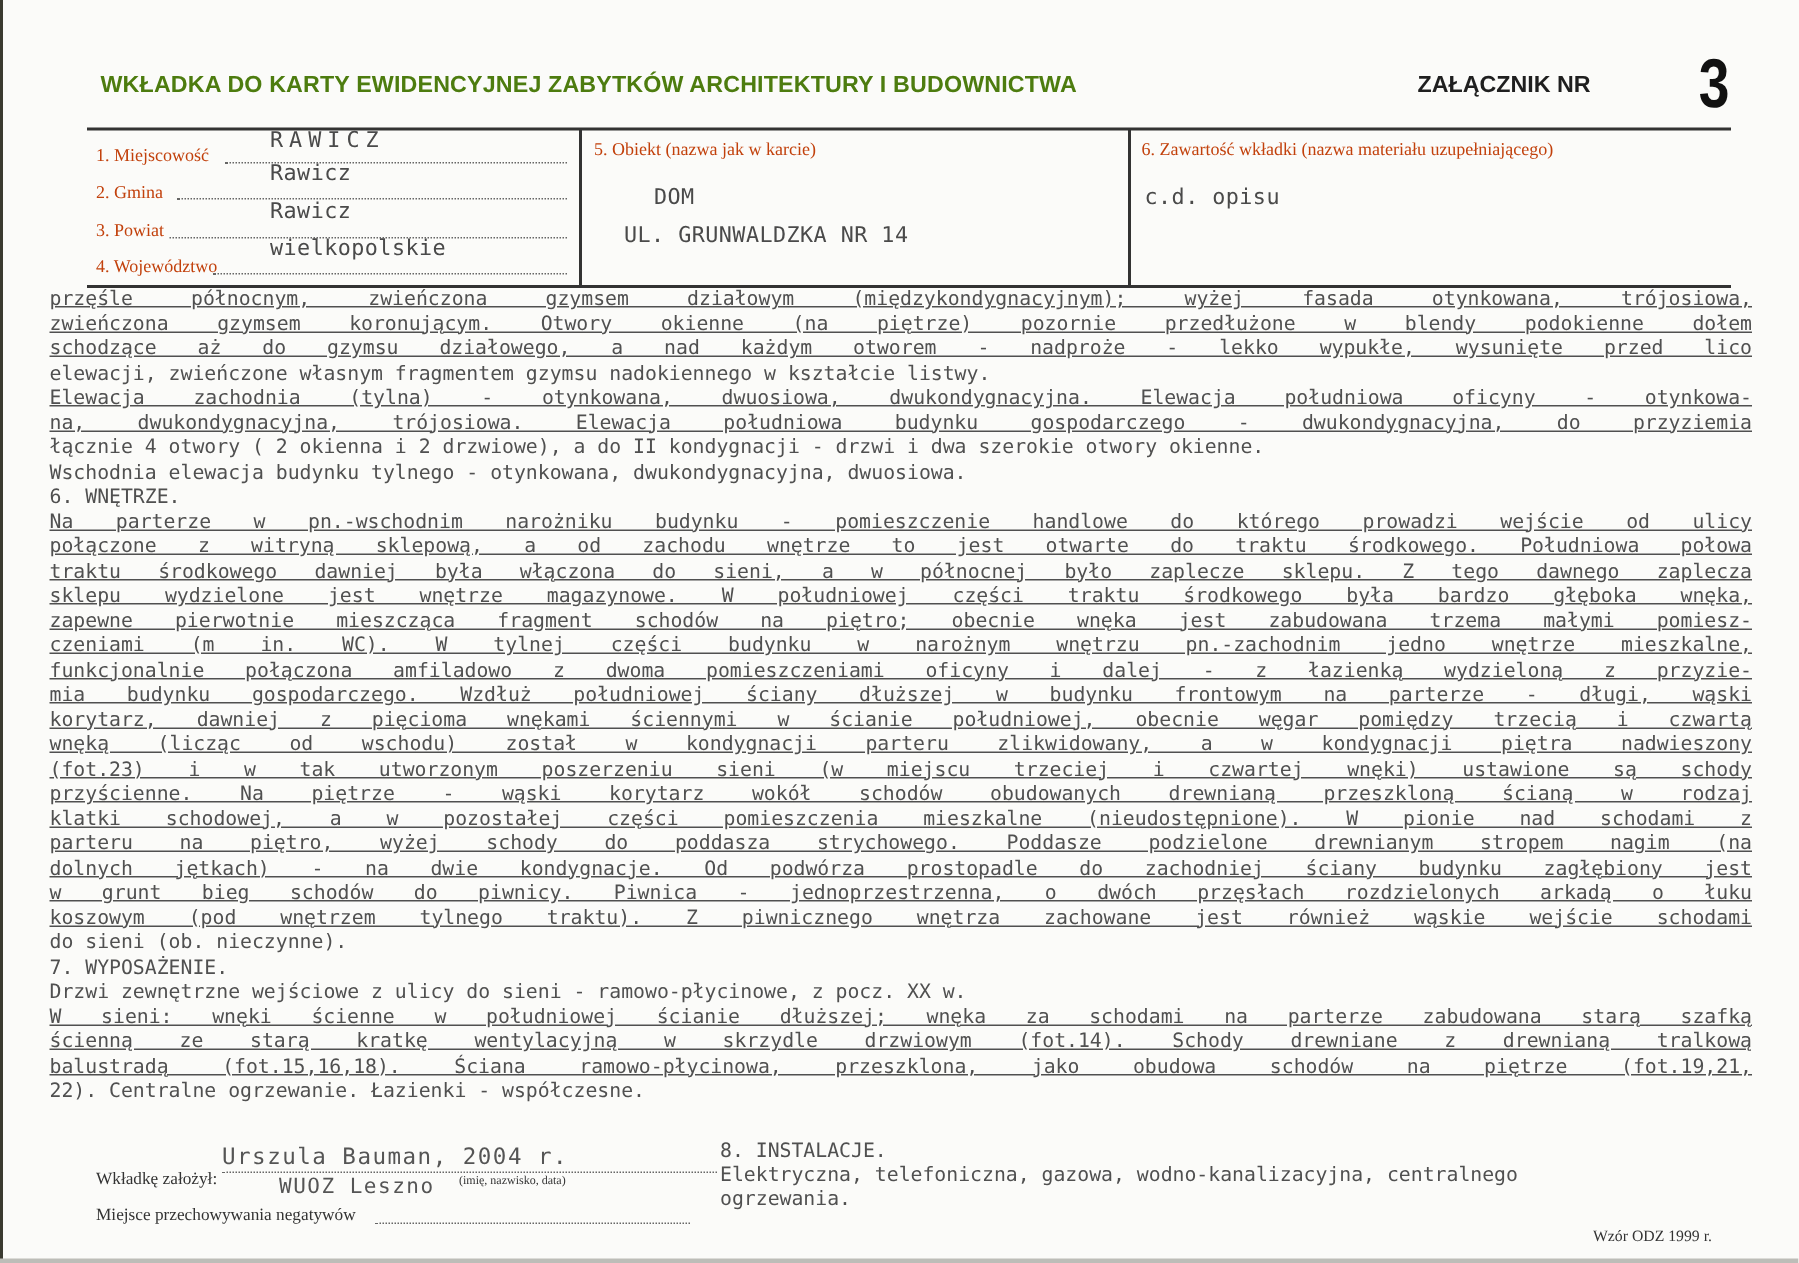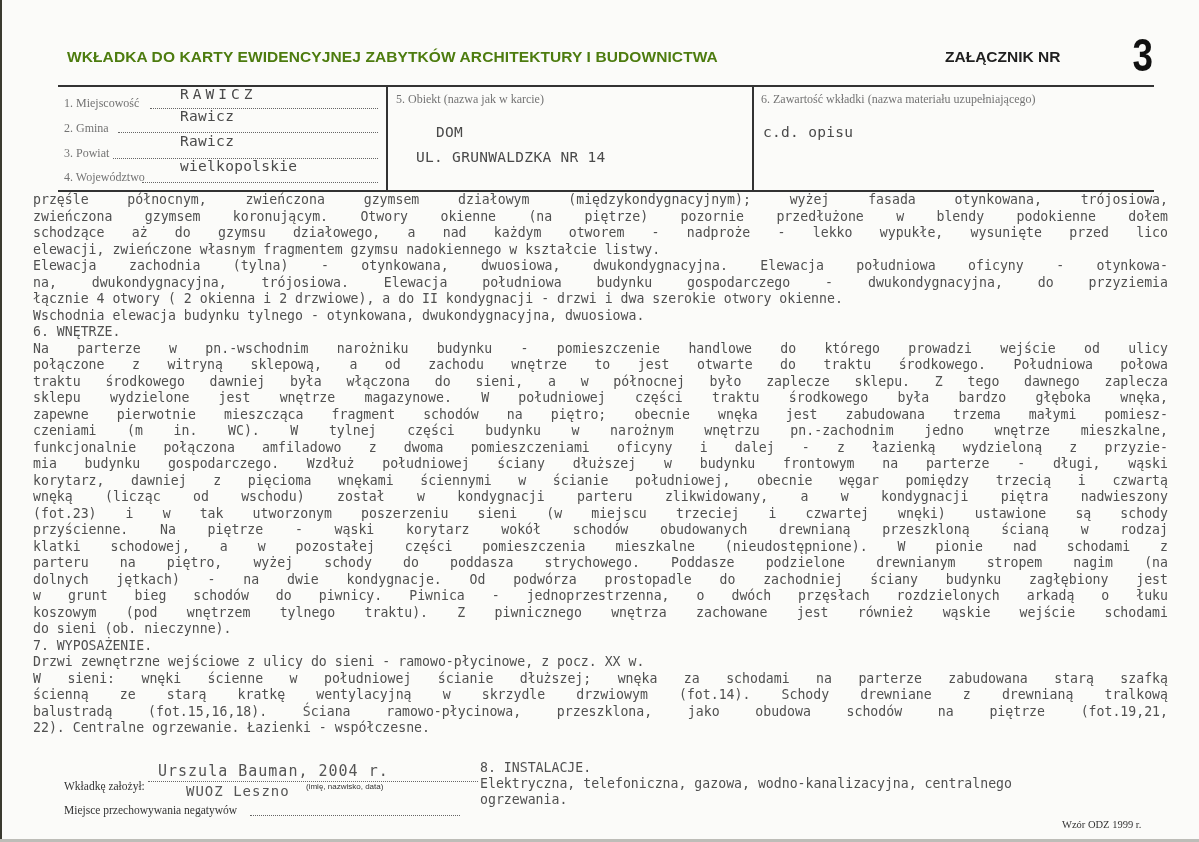--- a/index.html
+++ b/index.html
@@ -23,45 +23,45 @@
     font-family: "Liberation Sans", sans-serif; font-weight: bold; font-size: 15.5px; color: #1f1f1f;
   }
   .annex-number {
     position: absolute; left: 1130px; top: 28px;
     font-family: "Liberation Sans", sans-serif; font-weight: bold; font-size: 46px; color: #111;
     transform: scaleX(0.8);
   }
   .rule { position: absolute; background: #333; }
 
   .form-label {
-    position: absolute; font-family: "Liberation Serif", serif; font-size: 12px; color: #737373;
+    position: absolute; font-family: "Liberation Serif", serif; font-size: 12px; color: #c2410c;
   }
   .dots {
     position: absolute; border-bottom: 1px dotted #666; height: 0;
   }
   .tw {
     position: absolute; font-family: "DejaVu Sans Mono", monospace; color: #4a4a4a;
     white-space: pre;
   }
   .fieldval { font-size: 14.5px; letter-spacing: 0.3px; }
   .fieldval.spaced { letter-spacing: 4px; }
 
   .body-text {
     position: absolute; left: 33px; top: 192px; width: 1135px;
     font-family: "DejaVu Sans Mono", monospace; font-size: 13.2px; line-height: 16.5px;
     color: #505050;
   }
   .body-text .line { white-space: pre; height: 16.5px; overflow: visible; }
-  .body-text .line.just { text-align: justify; text-align-last: justify; white-space: normal; }
+  .body-text .line.just { text-align: justify; text-align-last: justify; white-space: normal; text-decoration: underline; }
 
   .footer-label {
     position: absolute; font-family: "Liberation Serif", serif; font-size: 11.5px; color: #333;
   }
   .footer-small {
-    position: absolute; font-family: Liberation Sans, sans-serif; font-size: 8px; color: #333;
+    position: absolute; font-family: Liberation Serif, serif; font-size: 8px; color: #333;
   }
   .typed-foot { position: absolute; font-family: "DejaVu Sans Mono", monospace; font-size: 13.2px; color: #505050; white-space: pre; }
   .signer { position: absolute; font-family: "DejaVu Sans Mono", monospace; font-size: 15px; color: #555; letter-spacing: 1px; white-space: pre; }
 </style>
 </head>
 <body>
 
 <div class="page-edge-left"></div>
 <div class="page-edge-bottom"></div>
 
@@ -137,21 +137,21 @@
     <div class="line">7. WYPOSAŻENIE.</div>
     <div class="line">Drzwi zewnętrzne wejściowe z ulicy do sieni - ramowo-płycinowe, z pocz. XX w.</div>
     <div class="line just">W sieni: wnęki ścienne w południowej ścianie dłuższej; wnęka za schodami na parterze zabudowana starą szafką</div>
     <div class="line just">ścienną ze starą kratkę wentylacyjną w skrzydle drzwiowym (fot.14). Schody drewniane z drewnianą tralkową</div>
     <div class="line just">balustradą (fot.15,16,18). Ściana ramowo-płycinowa, przeszklona, jako obudowa schodów na piętrze (fot.19,21,</div>
     <div class="line">22). Centralne ogrzewanie. Łazienki - współczesne.</div>
   </div>
 
 <div class="footer-label" style="left:64px;top:780px;">Wkładkę założył:</div>
 <div class="dots" style="left:148px;top:781px;width:330px;"></div>
-<div class="signer" style="left:158px;top:762px;">Urszula Bauman, 2004 r.</div>
+<div class="signer" style="left:148px;top:762px;">Urszula Bauman, 2004 r.</div>
 <div class="footer-small" style="left:306px;top:782px;">(imię, nazwisko, data)</div>
 <div class="signer" style="left:186px;top:783px;font-size:14px;">WUOZ Leszno</div>
 <div class="footer-label" style="left:64px;top:804px;">Miejsce przechowywania negatywów</div>
 <div class="dots" style="left:250px;top:815px;width:210px;"></div>
 
 <div class="typed-foot" style="left:480px;top:760px;">8. INSTALACJE.</div>
 <div class="typed-foot" style="left:480px;top:776px;">Elektryczna, telefoniczna, gazowa, wodno-kanalizacyjna, centralnego</div>
 <div class="typed-foot" style="left:480px;top:792px;">ogrzewania.</div>
 <div class="dots" style="left:460px;top:809px;width:0px;"></div>
 

